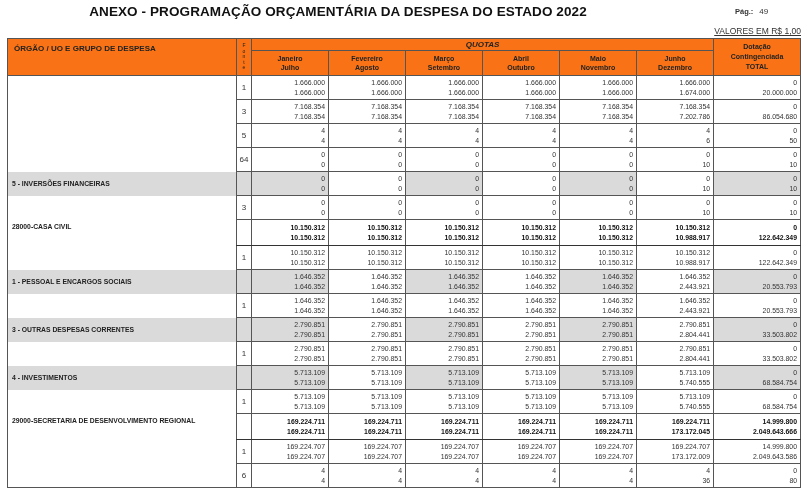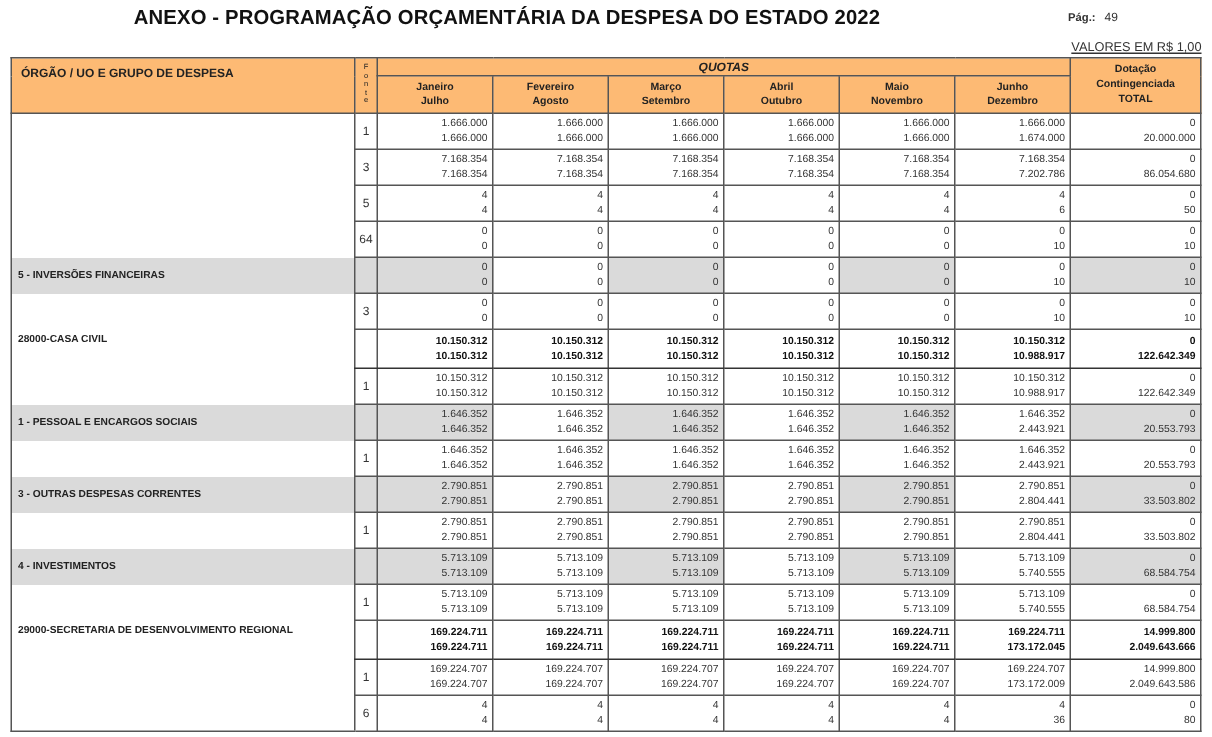--- a/index.html
+++ b/index.html
@@ -1,23 +1,23 @@
 <!DOCTYPE html>
 <html><head>
 <meta charset="utf-8">
 <style>
   html, body { margin:0; padding:0; background:#ffffff; }
   body { width:808px; height:491px; position:relative; overflow:hidden; font-family:"Liberation Sans", sans-serif; color:#222; }
   .title { position:absolute; left:0; width:676px; top:4px; text-align:center; font-weight:bold; font-size:13.5px; letter-spacing:0.1px; color:#111; }
-  .page { position:absolute; left:712px; top:7px; font-size:7.5px; font-weight:bold; color:#333; }
+  .page { position:absolute; left:735px; top:7px; font-size:7.5px; font-weight:bold; color:#333; }
   .page span.num { font-weight:normal; margin-left:6px; font-size:8px; }
   .units { position:absolute; right:7px; top:26px; font-size:8.5px; color:#333;text-decoration:underline; }
   table { position:absolute; left:7px; top:38px; border-collapse:collapse; table-layout:fixed; width:793px; font-size:7.2px; }
   th, td { padding:0; }
-  thead th { background:#fdba74; border:1.3px solid #555; font-weight:bold; color:#222; }
+  thead th { background:#f97316; border:1.3px solid #555; font-weight:bold; color:#222; }
   th.org { text-align:left; vertical-align:top; padding:5px 0 0 6px; font-size:8px; }
   th.fonte { font-size:5px; line-height:5.6px; font-weight:normal; vertical-align:middle; }
   th.quotas { font-size:8px; height:11px;font-style:italic; }
   th.month { font-size:7px; line-height:9px; height:24px; }
   th.total { font-size:7px; line-height:10px; }
   tbody td { height:23px; border-left:1.3px solid #555; border-right:1.3px solid #555; border-top:1.3px solid #555; vertical-align:middle; }
   tbody td.label { border-right:none; border-top:none; font-weight:bold; font-size:6.8px; padding-left:4px; }
   tbody tr.org td.label { vertical-align:top; padding-top:3px; }
   tbody tr.group td.label { background:#dadada; }
   tbody td.f { text-align:center; font-size:8px; color:#333; border-bottom:1.3px solid #555; }

